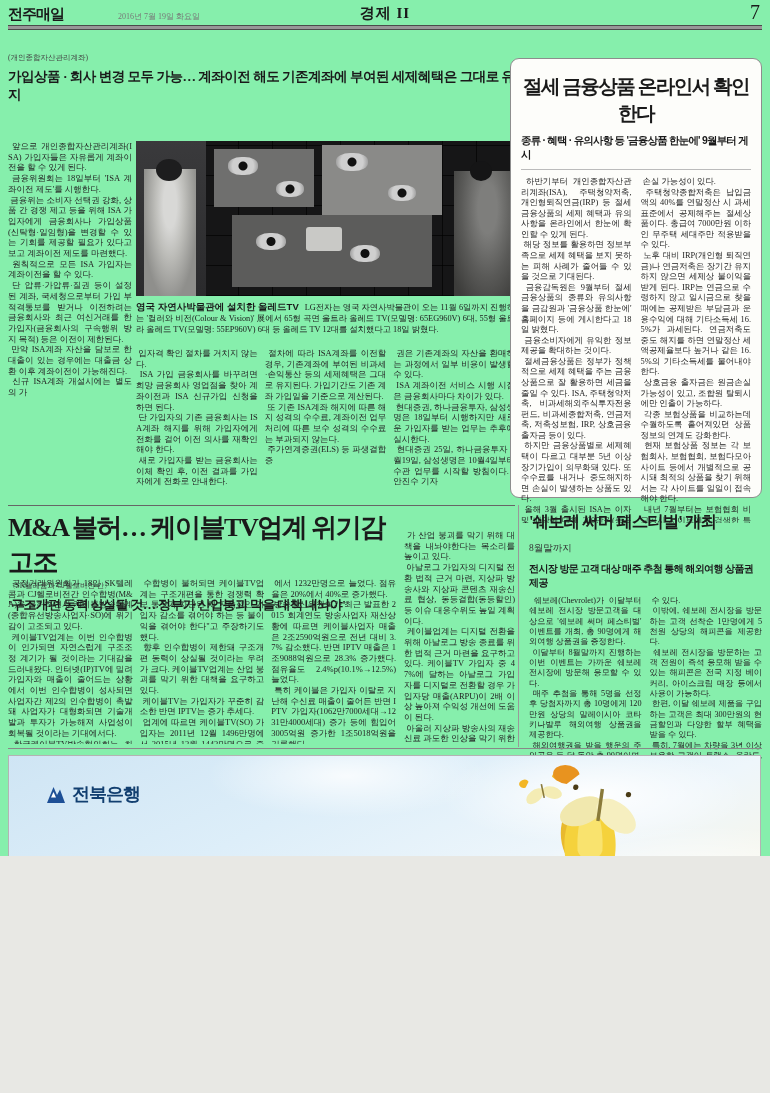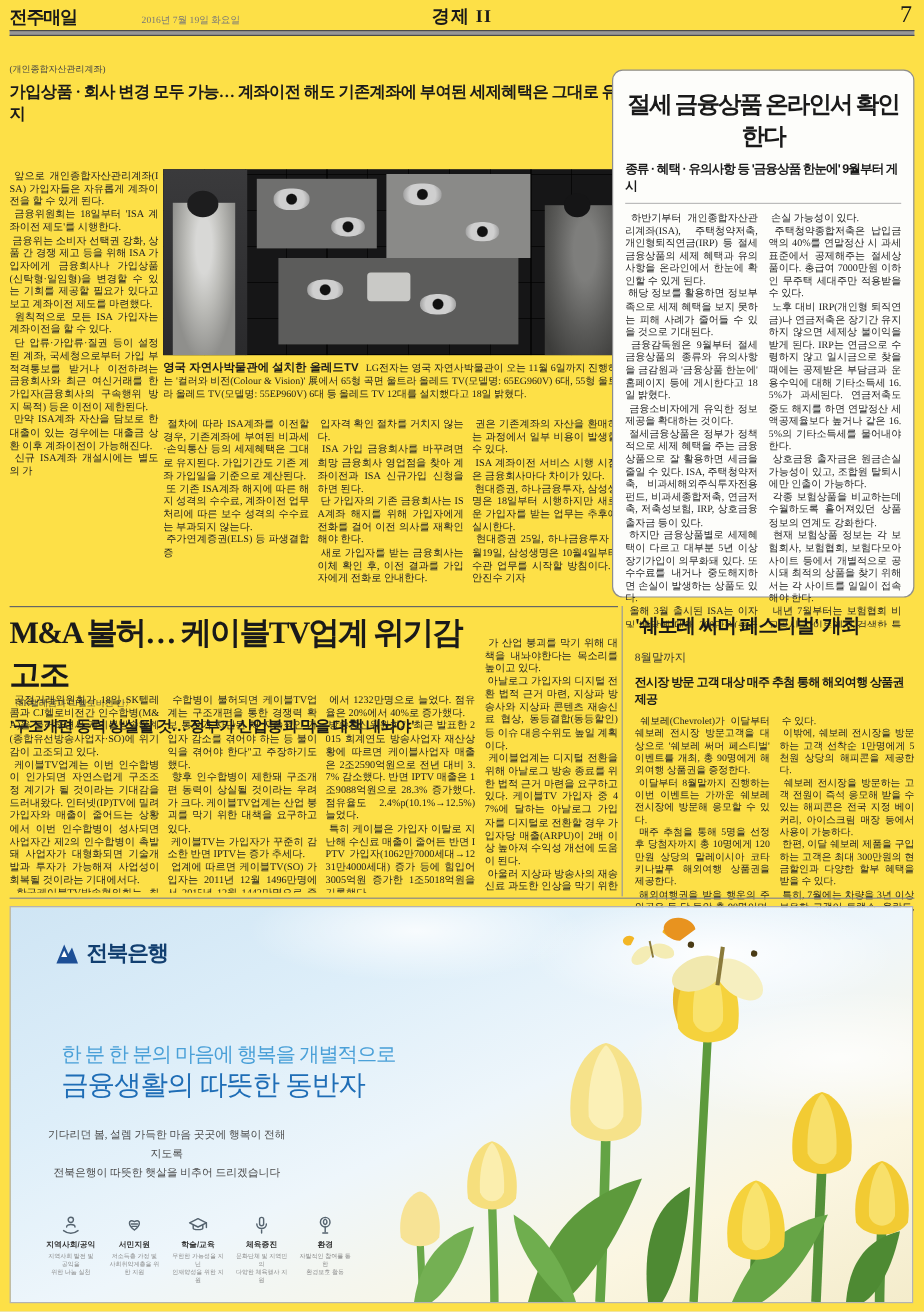--- a/index.html
+++ b/index.html
@@ -1,16 +1,16 @@
 <!DOCTYPE html>
 <html lang="ko"><head>
 <meta charset="utf-8">
 <style>
   html,body{margin:0;padding:0;background:#e8e8e4;}
-  .page{position:relative;width:770px;height:1093px;margin:0 auto;background:#fde047;
+  .page{position:relative;width:770px;height:856px;margin:0 auto;background:#86efac;
         font-family:"Liberation Serif","DejaVu Serif",serif;color:#1a1a1a;overflow:hidden;}
   [data-name]{box-sizing:border-box;}
 
   
   .masthead{position:absolute;left:8px;top:0;width:754px;height:24px;}
   .mh-paper{position:absolute;left:0;top:5px;font-family:"Liberation Sans",sans-serif;font-weight:800;font-size:15px;letter-spacing:-1px;}
   .mh-date{position:absolute;left:110px;top:11px;font-size:8px;color:#777;}
   .mh-section{position:absolute;left:0;right:0;top:4px;text-align:center;font-weight:700;font-size:15px;letter-spacing:1px;}
   .mh-page{position:absolute;right:2px;top:1px;font-size:20px;font-weight:400;}
   .mast-rule{position:absolute;left:8px;width:754px;top:25px;height:5px;background:#979797;border-top:1px solid #4a4a4a;border-bottom:1px solid #4a4a4a;}
@@ -119,27 +119,27 @@
       <div class="eye" style="left:200px;top:12px;width:32px;height:18px" data-name="eye-screen"></div>
       <div class="eye" style="left:252px;top:44px;width:28px;height:16px" data-name="eye-screen"></div>
       <div class="eye" style="left:120px;top:92px;width:30px;height:17px" data-name="eye-screen"></div>
       <div class="eye" style="left:214px;top:104px;width:30px;height:17px" data-name="eye-screen"></div>
       <div class="t" style="left:170px;top:86px;width:36px;height:24px;background:#c9c9c6;border-radius:3px" data-name="photo-bright-screen"></div>
     </div>
 
     <p class="caption" data-name="photo-caption"><span class="cap-t" data-name="photo-caption-title">영국 자연사박물관에 설치한 올레드TV</span><span data-name="photo-caption-body">LG전자는 영국 자연사박물관이 오는 11월 6일까지 진행하는 '컬러와 비전(Colour &amp; Vision)' 展에서 65형 곡면 울트라 올레드 TV(모델명: 65EG960V) 6대, 55형 울트라 올레드 TV(모델명: 55EP960V) 6대 등 올레드 TV 12대를 설치했다고 18일 밝혔다.</span></p>
 
     <div class="lead-cols" data-name="lead-body-columns">
-      <div class="col" data-name="lead-body-column-3">&nbsp;절차에 따라 ISA계좌를 이전할 경우, 기존계좌에 부여된 비과세·손익통산 등의 세제혜택은 그대로 유지된다. 가입기간도 기존 계좌 가입일을 기준으로 계산된다.
-&nbsp;또 기존 ISA계좌 해지에 따른 해지 성격의 수수료, 계좌이전 업무 처리에 따른 보수 성격의 수수료는 부과되지 않는다.
-&nbsp;주가연계증권(ELS) 등 파생결합증</div>
       <div class="col" data-name="lead-body-column-2">&nbsp;입자격 확인 절차를 거치지 않는다.
 &nbsp;ISA 가입 금융회사를 바꾸려면 희망 금융회사 영업점을 찾아 계좌이전과 ISA 신규가입 신청을 하면 된다.
 &nbsp;단 가입자의 기존 금융회사는 ISA계좌 해지를 위해 가입자에게 전화를 걸어 이전 의사를 재확인해야 한다.
 &nbsp;새로 가입자를 받는 금융회사는 이체 확인 후, 이전 결과를 가입자에게 전화로 안내한다.</div>
+      <div class="col" data-name="lead-body-column-3">&nbsp;절차에 따라 ISA계좌를 이전할 경우, 기존계좌에 부여된 비과세·손익통산 등의 세제혜택은 그대로 유지된다. 가입기간도 기존 계좌 가입일을 기준으로 계산된다.
+&nbsp;또 기존 ISA계좌 해지에 따른 해지 성격의 수수료, 계좌이전 업무 처리에 따른 보수 성격의 수수료는 부과되지 않는다.
+&nbsp;주가연계증권(ELS) 등 파생결합증</div>
       <div class="col" data-name="lead-body-column-4">&nbsp;권은 기존계좌의 자산을 환매하는 과정에서 일부 비용이 발생할 수 있다.
 &nbsp;ISA 계좌이전 서비스 시행 시점은 금융회사마다 차이가 있다.
 &nbsp;현대증권, 하나금융투자, 삼성생명은 18일부터 시행하지만 새로운 가입자를 받는 업무는 추후에 실시한다.
 &nbsp;현대증권 25일, 하나금융투자 9월19일, 삼성생명은 10월4일부터 수관 업무를 시작할 방침이다.   /안진수 기자</div>
     </div>
   </section>
 
   <aside class="taxbox" data-name="tax-article-box">
     <h2 data-name="tax-headline">절세 금융상품 온라인서 확인한다</h2>
     <div class="tb-sub" data-name="tax-subhead">종류 · 혜택 · 유의사항 등 '금융상품 한눈에' 9월부터 게시</div>

